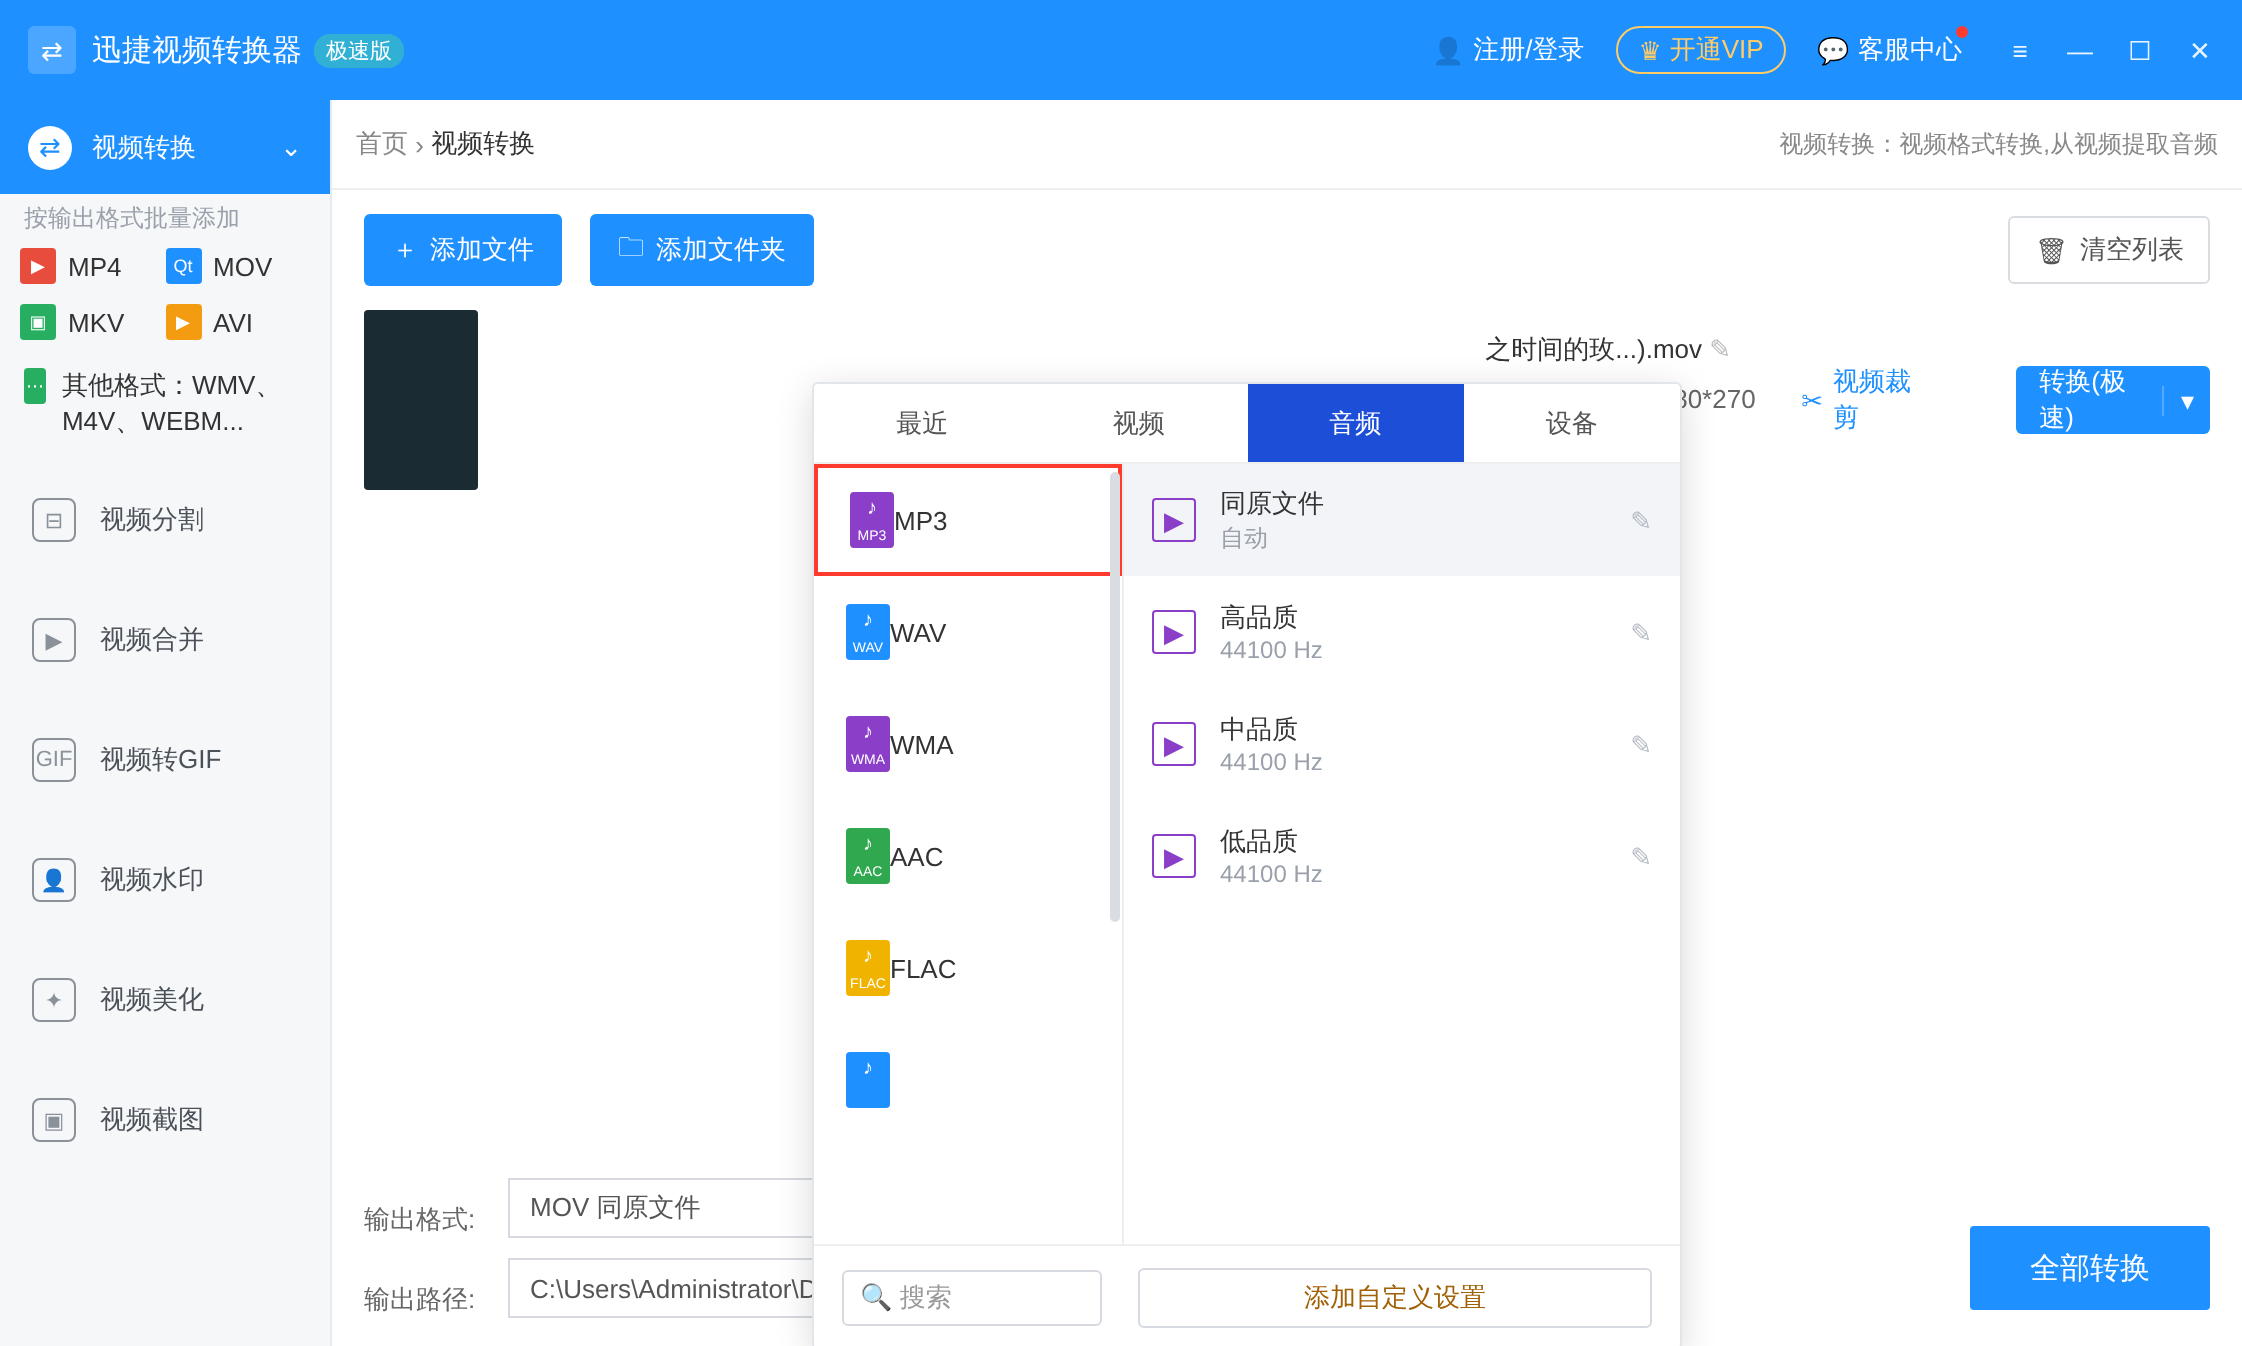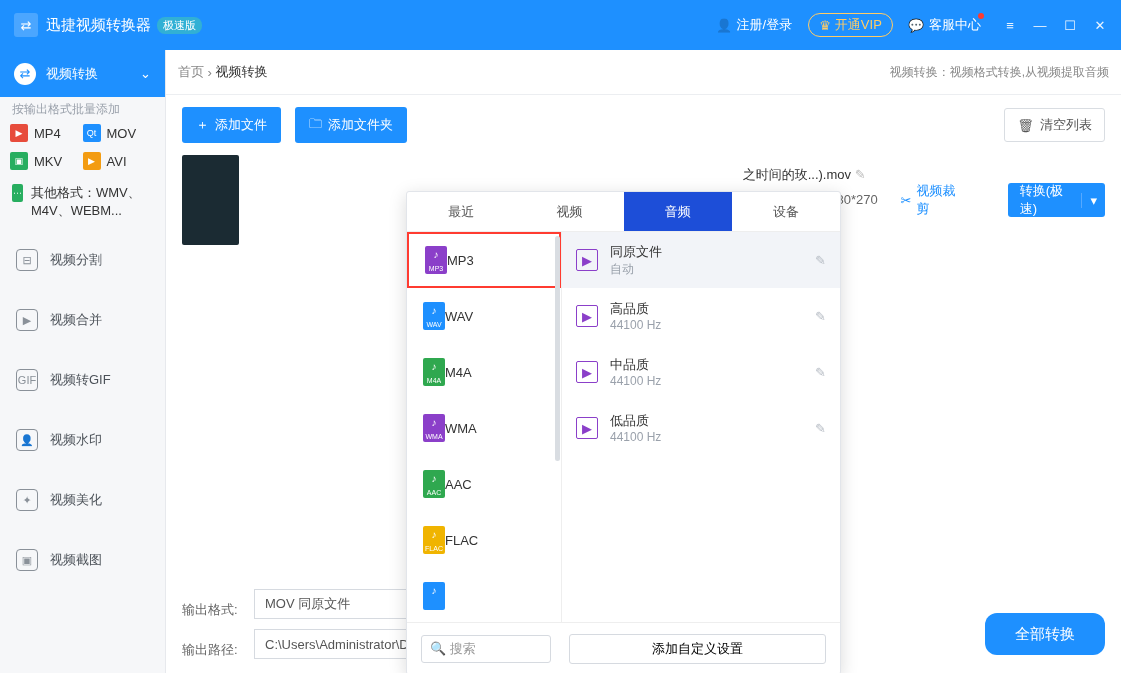--- a/index.html
+++ b/index.html
@@ -59,28 +59,28 @@
 .pp-scroll{position:absolute;right:1px;top:4px;width:5px;height:225px;background:#d9dde2;border-radius:3px}
 .pp-right{flex:1}
 .q-item{height:56px;display:flex;align-items:center;padding:0 14px;gap:12px;cursor:pointer}
 .q-item.hov{background:#f2f4f8}
 .vico{width:22px;height:22px;border:1.5px solid #8b3fc9;border-radius:2px;display:flex;align-items:center;justify-content:center;color:#8b3fc9}
 .q-txt .t1{color:#333}
 .q-txt .t2{color:#9aa1ab;font-size:12px}
 .edit-ico{margin-left:auto;color:#b6bcc4}
 .pp-foot{height:52px;border-top:1px solid #eee;display:flex;align-items:center;padding:0 14px;gap:18px}
 .search{flex:0 0 130px;height:28px;border:1px solid #d6dae0;border-radius:3px;display:flex;align-items:center;padding:0 8px;color:#999}
-.custom-btn{flex:1;height:30px;border:1px solid #d6dae0;border-radius:3px;display:flex;align-items:center;justify-content:center;color:#000000;cursor:pointer}
+.custom-btn{flex:1;height:30px;border:1px solid #d6dae0;border-radius:3px;display:flex;align-items:center;justify-content:center;color:#a16207;cursor:pointer}
 .bottom{margin-top:auto;padding:8px 16px 14px;display:flex;flex-direction:column;gap:10px}
 .b-row{display:flex;align-items:flex-end;gap:12px}
 .b-lbl{color:#666;width:60px}
 .b-sel{width:335px;height:30px;border:1px solid #d6dae0;padding:0 10px;display:flex;align-items:center;color:#555;cursor:pointer}
 .b-sel .car{margin-left:auto;color:#9aa1ab}
 .b-btn{height:30px;border:1px solid #d6dae0;padding:0 14px;display:flex;align-items:center;color:#555;cursor:pointer}
-.all-btn{position:absolute;right:16px;bottom:18px;width:120px;height:42px;background:#1e90ff;color:#fff;border-radius:12px;display:flex;align-items:center;justify-content:center;font-size:15px;cursor:pointer}
+.all-btn{position:absolute;right:16px;bottom:18px;width:120px;height:42px;background:#1e90ff;color:#fff;border-radius:2px;display:flex;align-items:center;justify-content:center;font-size:15px;cursor:pointer}
 </style>
 </head>
 <body>
 
 <div class="titlebar">
   <div class="app-ico">⇄</div>
   <span class="app-name">迅捷视频转换器</span>
   <span class="badge">极速版</span>
   <div class="tb-right">
     <div class="tb-link">
@@ -221,26 +221,20 @@
                 </div>
                 <span>MP3</span>
               </div>
               <div class="pp-item">
                 <div class="file-ico" style="background:#1e90ff">
                   <div class="ext">WAV</div>
                 </div>
                 <span>WAV</span>
               </div>
               <div class="pp-item">
-                <div class="file-ico" style="background:#2fa84f">
-                  <div class="ext">M4A</div>
-                </div>
-                <span>M4A</span>
-              </div>
-              <div class="pp-item">
                 <div class="file-ico" style="background:#8b3fc9">
                   <div class="ext">WMA</div>
                 </div>
                 <span>WMA</span>
               </div>
               <div class="pp-item">
                 <div class="file-ico" style="background:#2fa84f">
                   <div class="ext">AAC</div>
                 </div>
                 <span>AAC</span>

